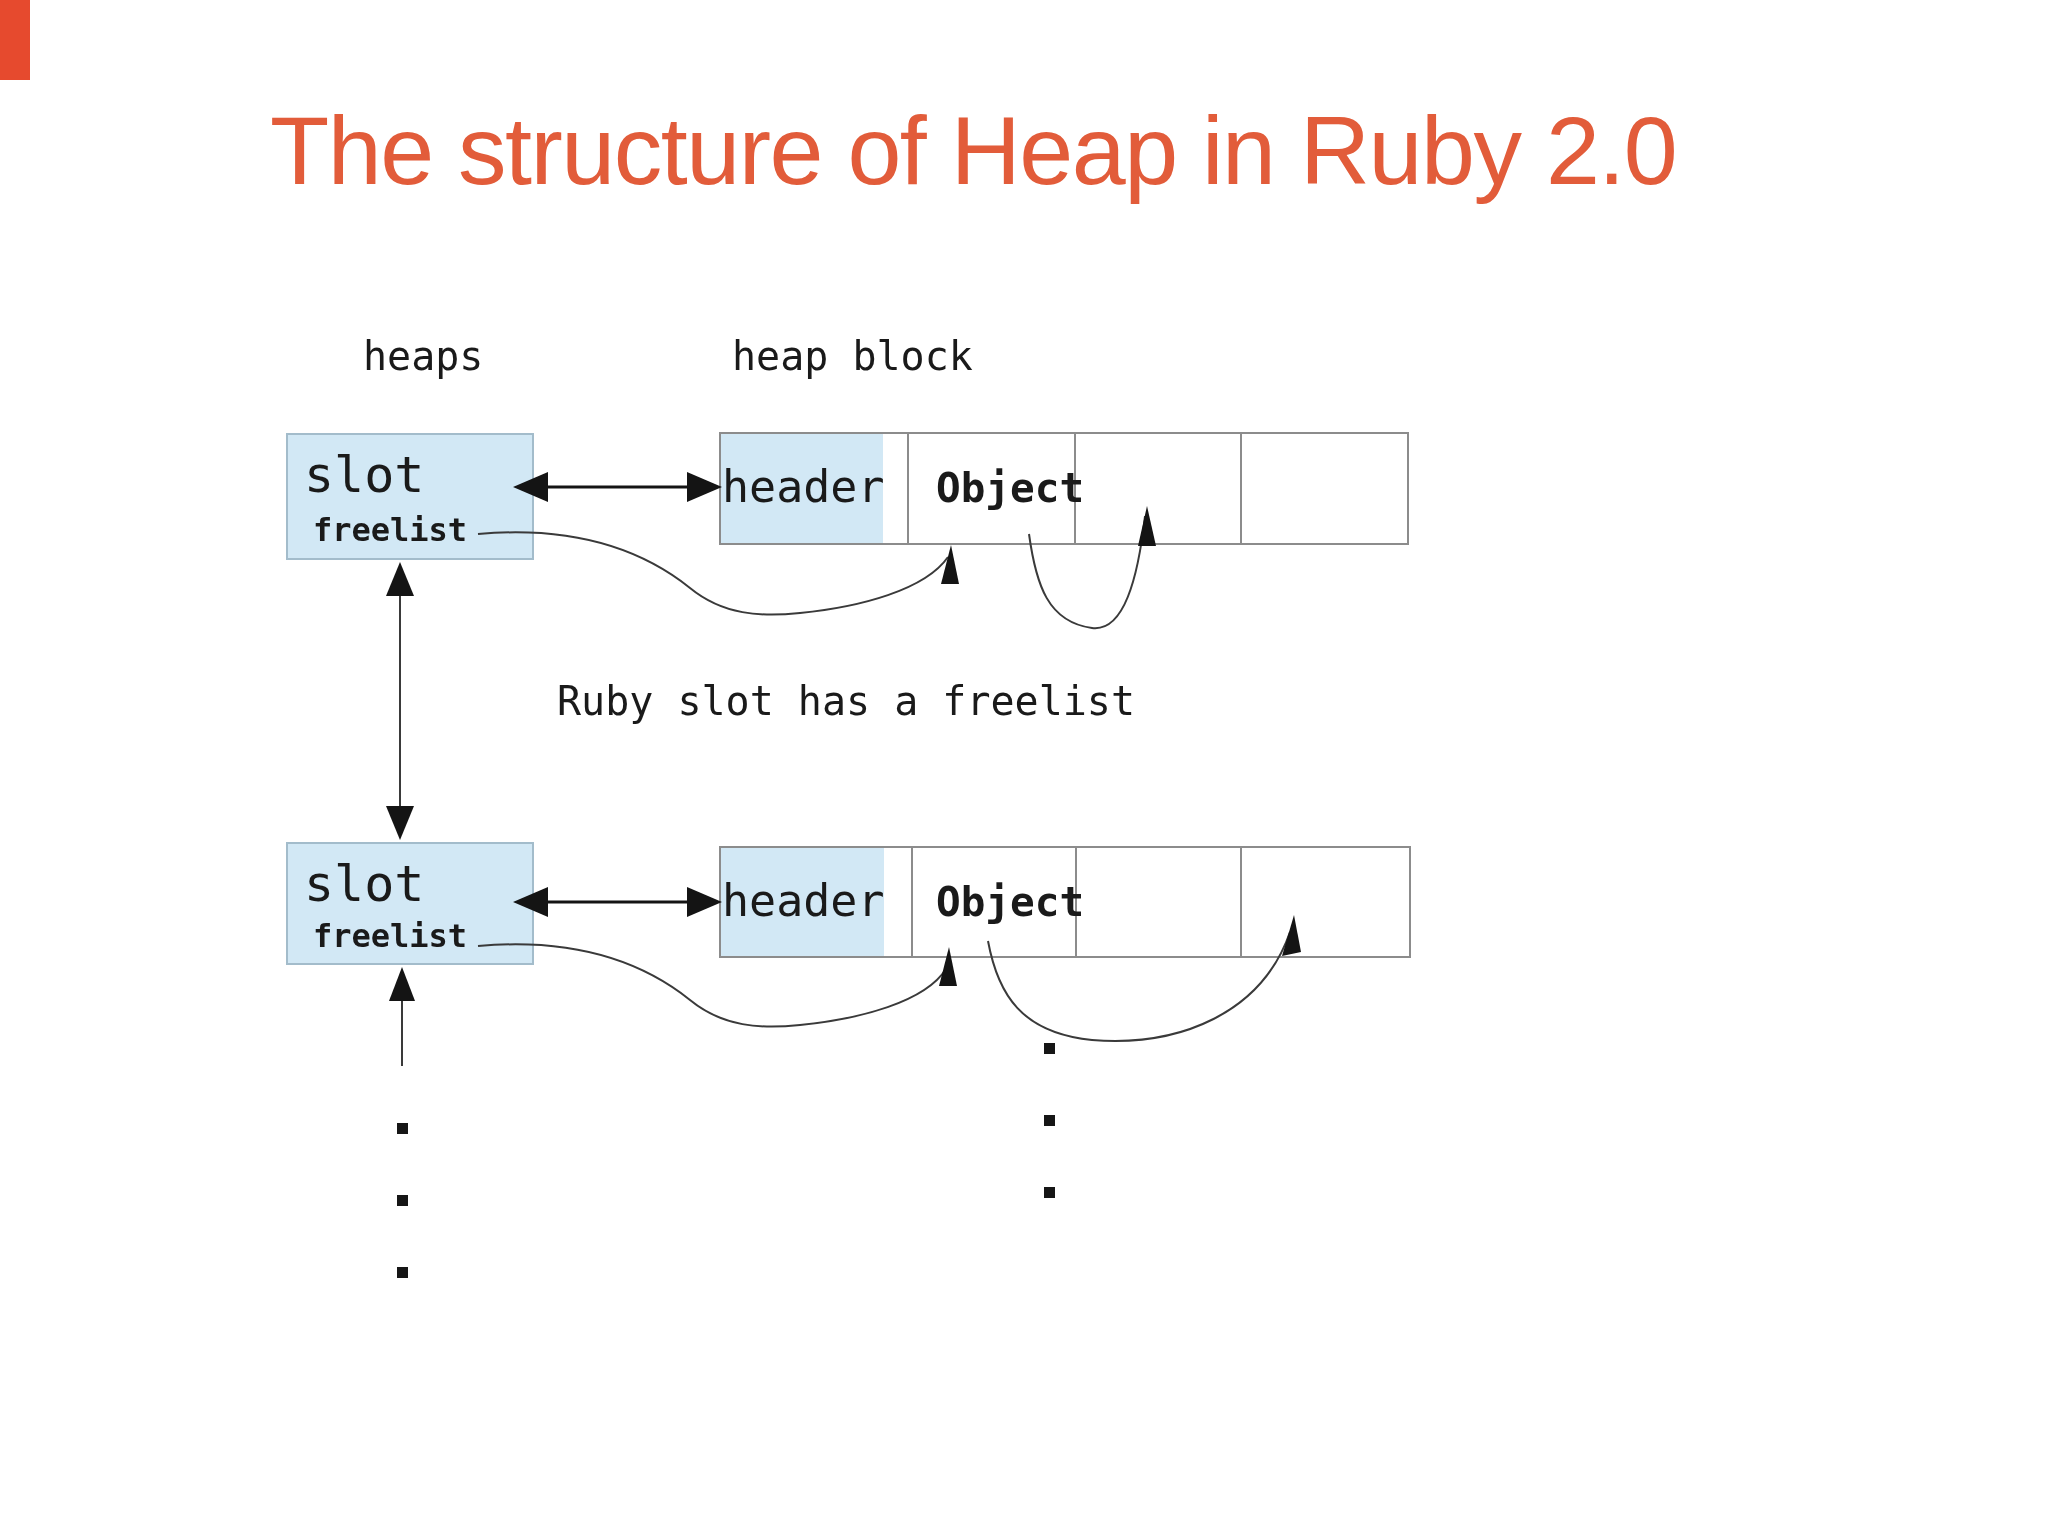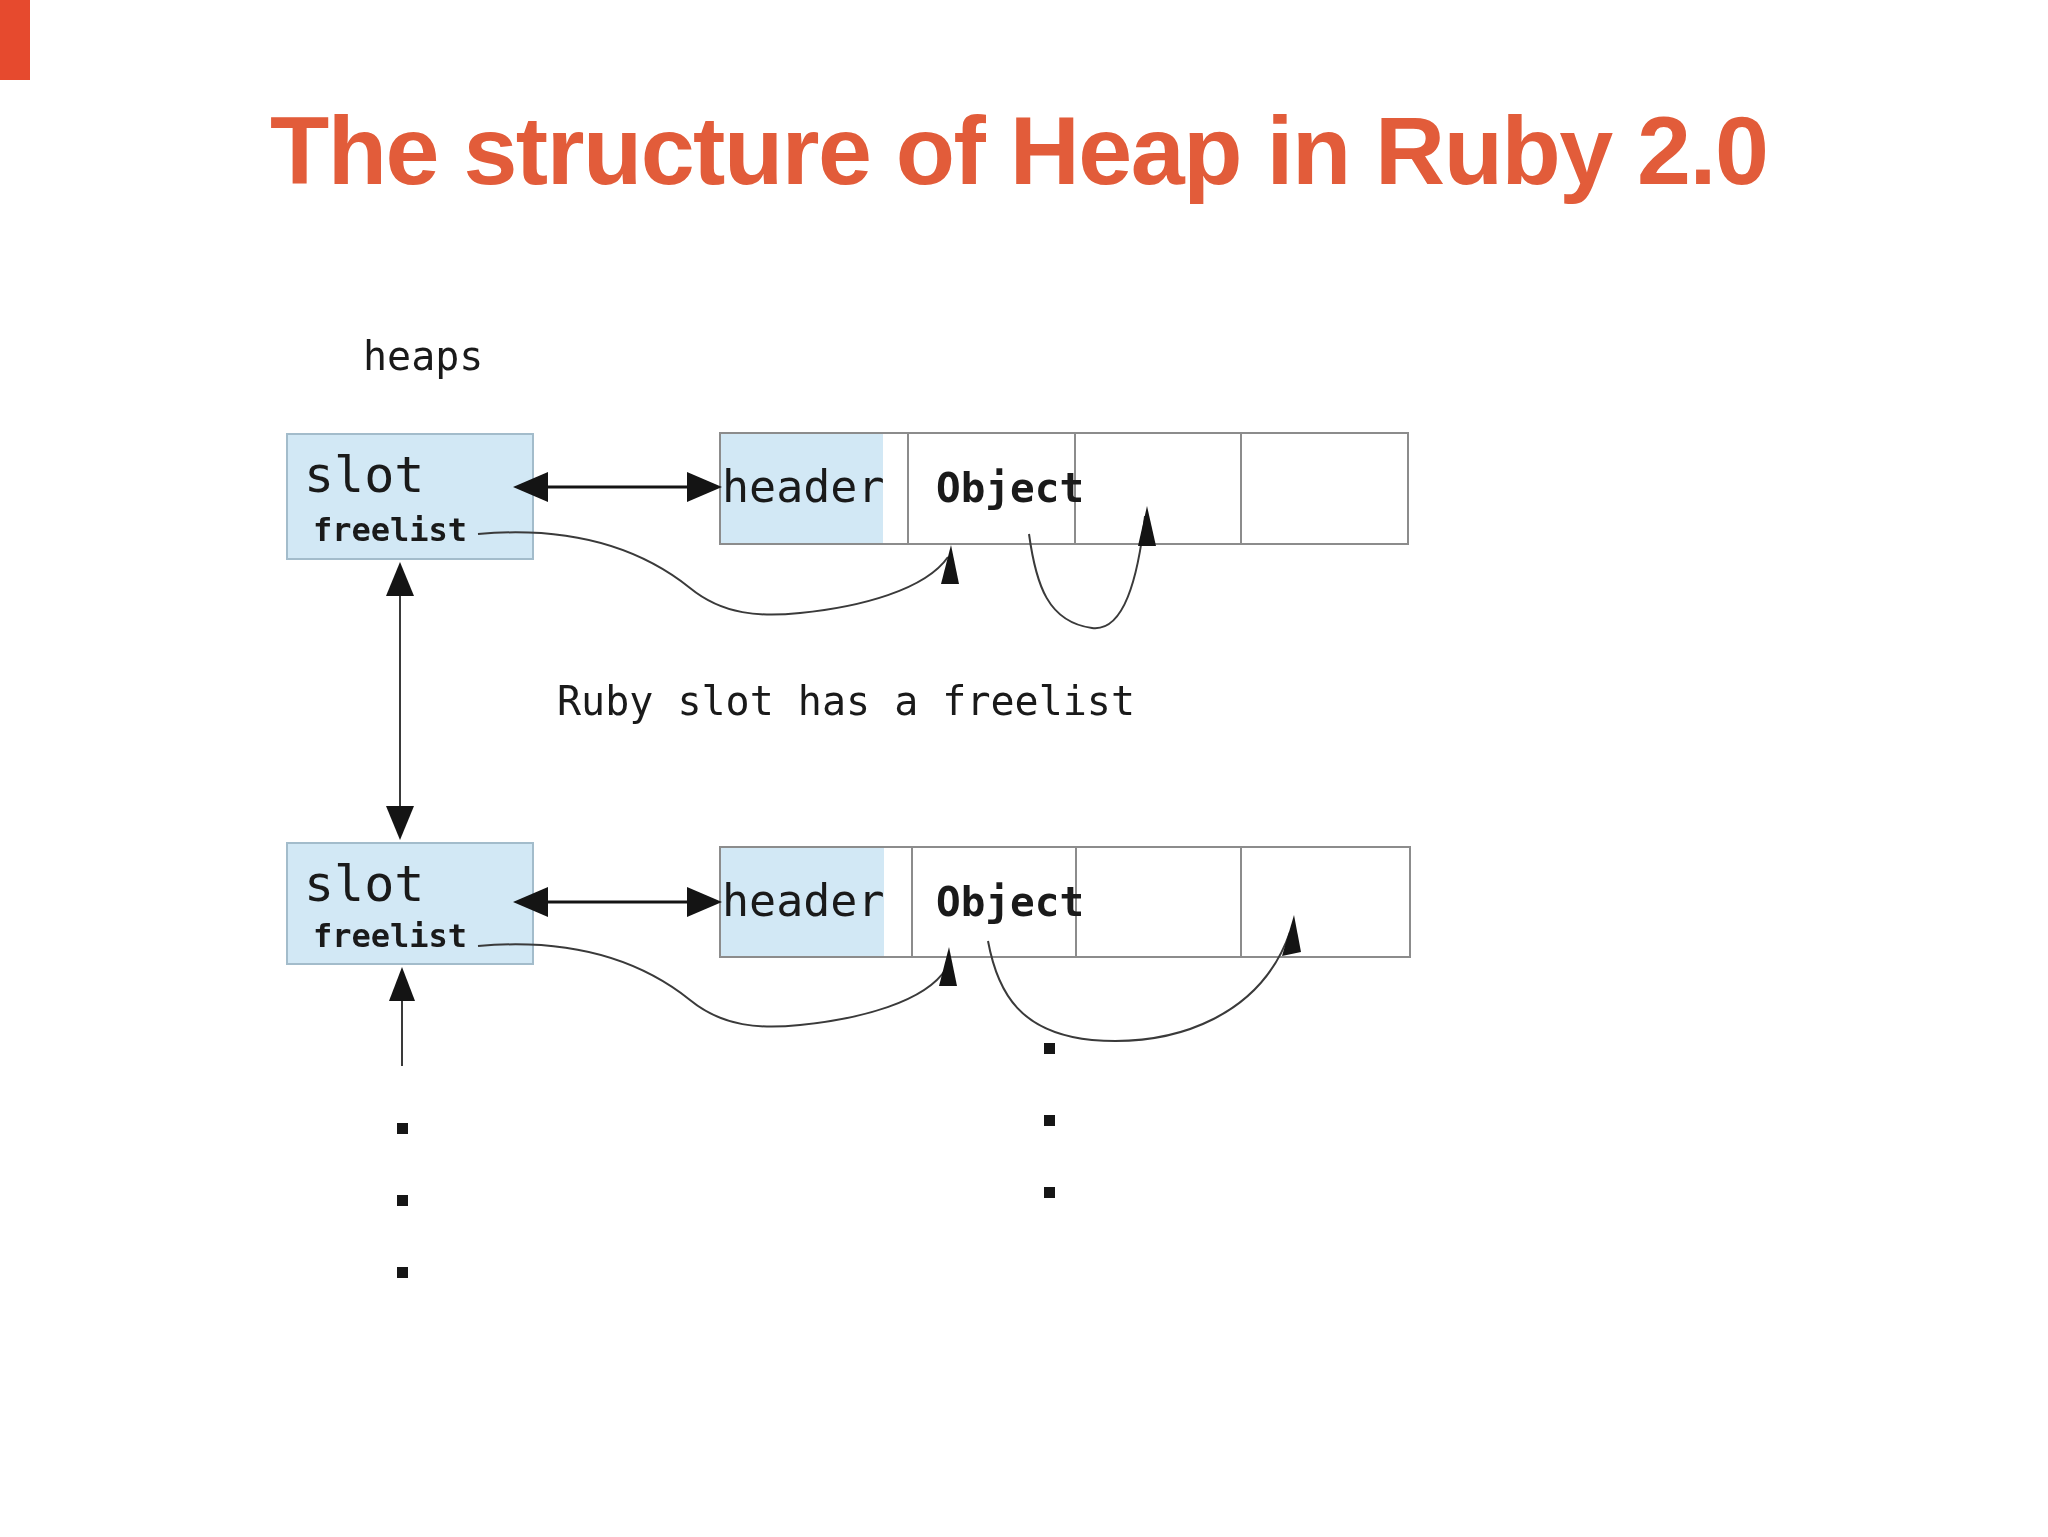--- a/index.html
+++ b/index.html
@@ -16,21 +16,21 @@
     position: absolute;
     left: 0; top: 0;
     width: 30px; height: 80px;
     background: #e64a2e;
   }
   .title {
     position: absolute;
     left: 270px; top: 102px;
     margin: 0;
     font-family: "Liberation Sans", sans-serif;
-    font-weight: 700;
+    font-weight: 400;
     font-size: 97px;
     line-height: 1;
     letter-spacing: -1.5px;
     color: #e25c3a;
     white-space: nowrap;
     text-align: center;
   }
   .diagram-label {
     position: absolute;
     font-size: 40px;
@@ -106,20 +106,21 @@
 <body>
 
 <div class="canvas">
 
   <div class="corner-bar"></div>
 
   <h1 class="title">The structure of Heap in Ruby 2.0</h1>
 
   <div class="diagram-label" style="left:363px; top:336px;">heaps</div>
 
+  <div class="diagram-label" style="left:732px; top:336px;">heap block</div>
 
   <div class="diagram-label" style="left:557px; top:681px;">Ruby slot has a freelist</div>
 
   <div class="slot-box" style="top:433px; height:127px;">
     <div class="slot-label">slot</div>
     <div class="slot-sublabel" style="top:79px;">freelist</div>
   </div>
 
   <div class="slot-box" style="top:842px; height:123px;">
     <div class="slot-label">slot</div>

